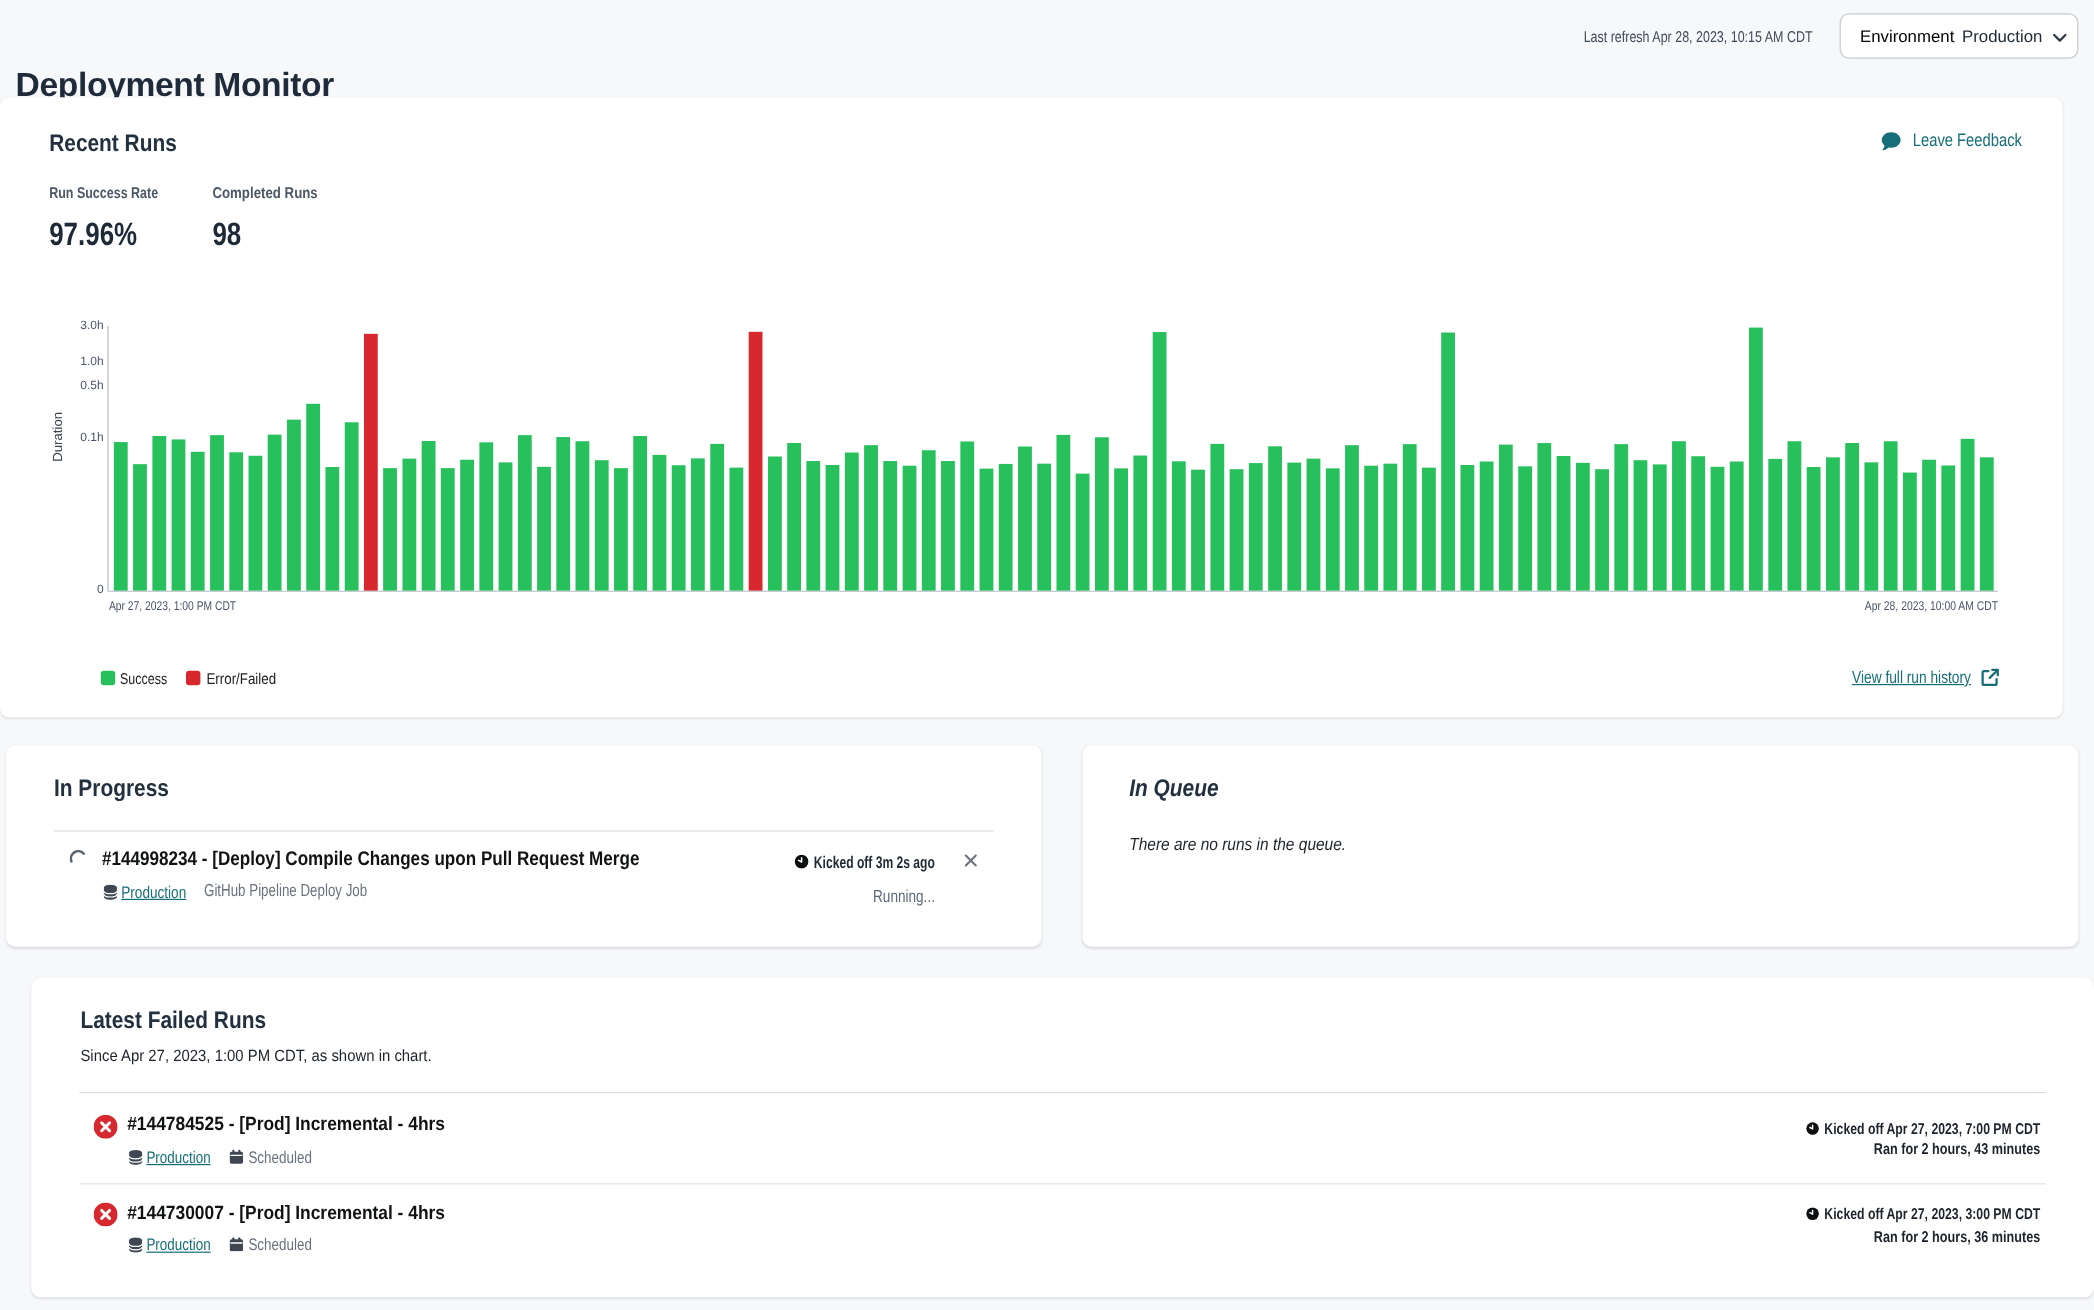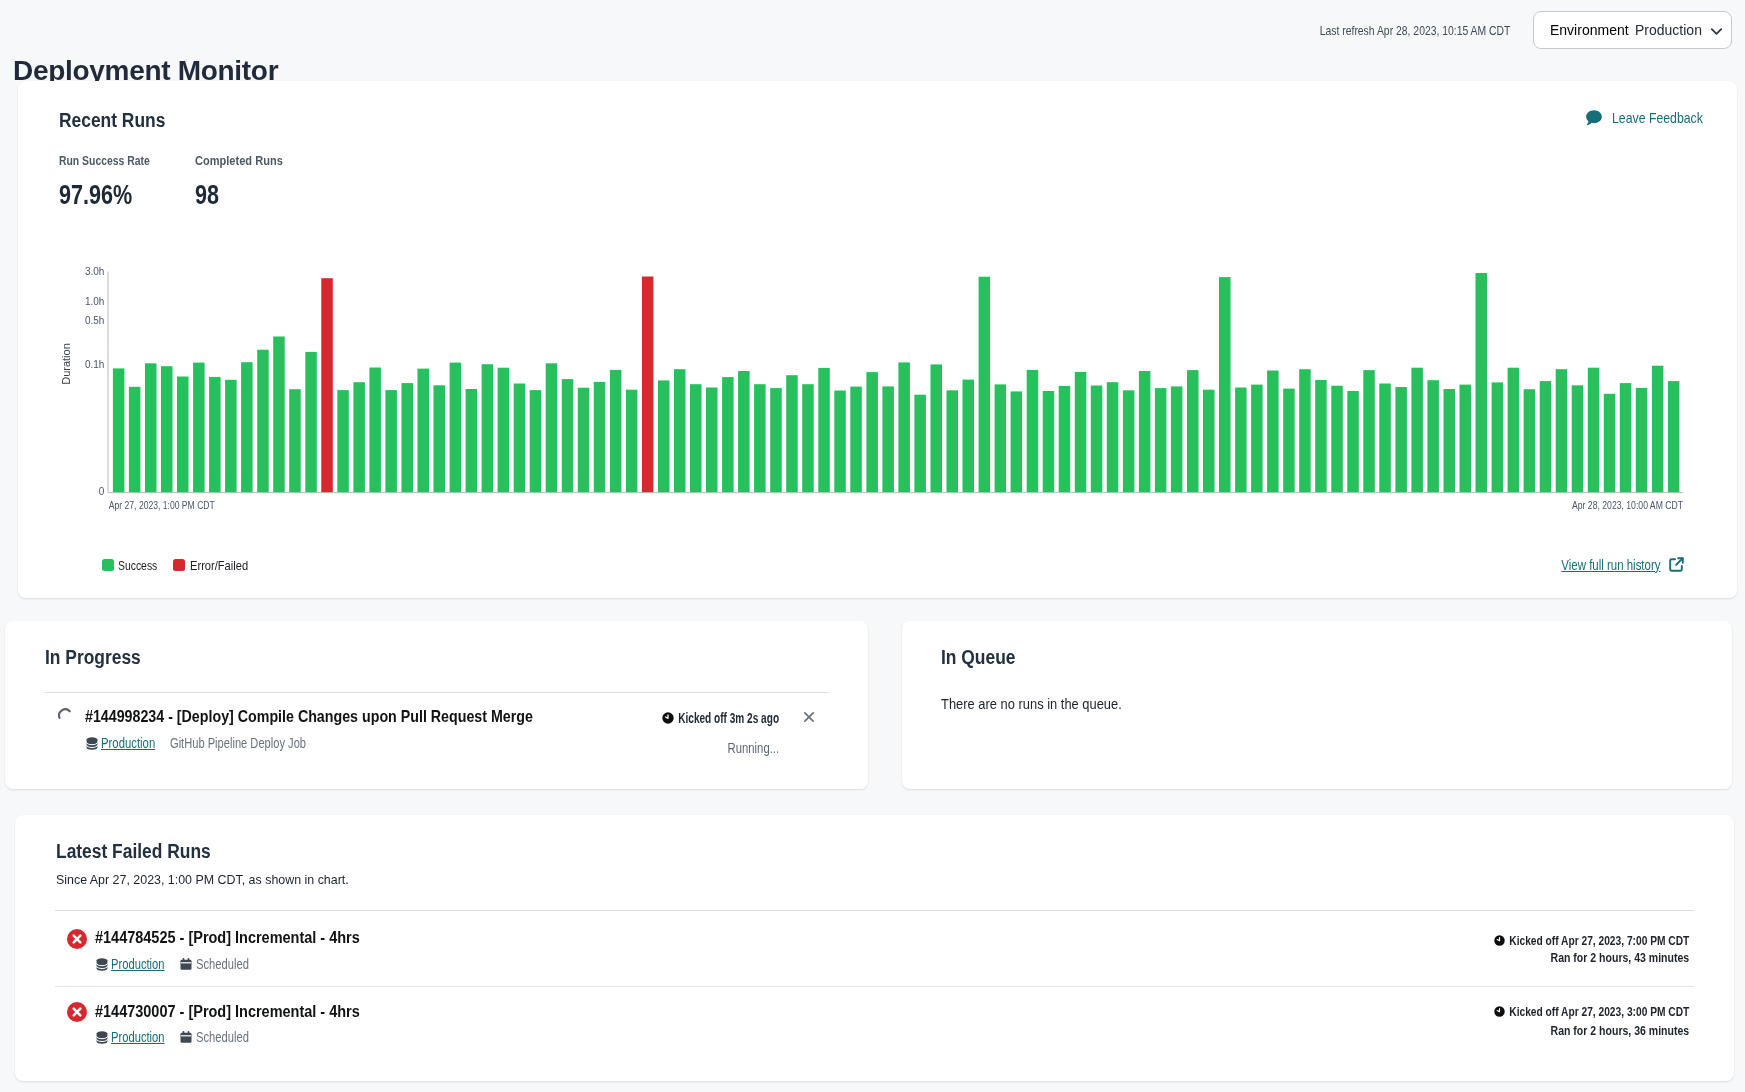--- a/index.html
+++ b/index.html
@@ -18,21 +18,21 @@
 <div class="abs" style="left:13px; top:15px; font-size:28px; font-weight:bold; color:#1f2b3b; letter-spacing:-0.3px;margin-top:40px;">Deployment Monitor</div>
 <div class="abs sxr" style="right:235px; top:23px; font-size:13px; color:#3f4a57; transform:scaleX(0.80);">Last refresh Apr 28, 2023, 10:15 AM CDT</div>
 <div class="abs" style="left:1533px; top:11px; width:199px; height:38px; background:#fff; border:1px solid #c6cad0; border-radius:8px;">
   <span class="abs" style="left:16px; top:10px; font-size:14px; color:#000000;">Environment</span>
   <span class="abs" style="left:101px; top:10px; font-size:14px; color:#222c38;">Production</span>
   <svg class="abs" style="left:175px; top:12px;" width="15" height="15" viewBox="0 0 16 16" fill="none">
       <path d="M3 5.5 L8 10.5 L13 5.5" stroke="#2f3a47" stroke-width="2" stroke-linecap="round" stroke-linejoin="round"></path>
     </svg>
 </div>
 
-<div class="card" style="left:18px; top:81px; width:1719px; height:517px;">
+<div class="card" style="left:0; top:81px; width:1719px; height:517px;">
   <div class="abs h2" style="left:41px; top:28px;">Recent Runs</div>
   <svg class="abs" style="left:1567px; top:28px;" width="18" height="18" viewBox="0 0 17 17">
       <path d="M8.5 1.2 C4.4 1.2 1.1 3.9 1.1 7.3 C1.1 9.0 1.9 10.5 3.2 11.6 C3.1 12.5 2.7 13.8 1.7 14.9 C1.5 15.1 1.7 15.5 2.0 15.4 C3.9 15.1 5.4 14.2 6.3 13.1 C7.0 13.3 7.7 13.4 8.5 13.4 C12.6 13.4 15.9 10.7 15.9 7.3 C15.9 3.9 12.6 1.2 8.5 1.2 Z" fill="#156e78"></path>
     </svg>
   <div class="abs sxr teal" style="right:34px; top:28px; font-size:15px; transform:scaleX(0.82);">Leave Feedback</div>
   <div class="abs sxl" style="left:41px; top:72px; font-size:13px; font-weight:bold; color:#4d5866; transform:scaleX(0.80);">Run Success Rate</div>
   <div class="abs sxl" style="left:177px; top:72px; font-size:13px; font-weight:bold; color:#4d5866; transform:scaleX(0.85);">Completed Runs</div>
   <div class="abs sxl" style="left:41px; top:99px; font-size:27px; font-weight:bold; color:#1d2936; transform:scaleX(0.80);">97.96%</div>
   <div class="abs sxl" style="left:177px; top:99px; font-size:27px; font-weight:bold; color:#1d2936; transform:scaleX(0.80);">98</div>
 
@@ -178,26 +178,26 @@
       <circle cx="6" cy="6" r="5.7" fill="#0c0e10"></circle>
       <path d="M6 6.3 L6 2.9 M6 6.3 L3.5 5.0" stroke="#fff" stroke-width="1.3" fill="none" stroke-linecap="round"></path>
     </svg>
   <div class="abs sxr" style="right:88.5px; top:89px; font-size:14px; font-weight:bold; color:#1f2933; transform:scaleX(0.72);">Kicked off 3m 2s ago</div>
   <div class="abs sxr" style="right:88.5px; top:119px; font-size:14.5px; color:#5b6878; transform:scaleX(0.78);">Running...</div>
   <svg class="abs" style="left:798px; top:90px;" width="12" height="12" viewBox="0 0 13 13">
       <path d="M2 2 L11 11 M11 2 L2 11" stroke="#6b7280" stroke-width="1.9" stroke-linecap="round"></path>
     </svg>
 </div>
 
-<div class="card" style="left:902px; top:621px; width:830px; height:168px;">
+<div class="card" style="left:902px; top:621px; width:830px; height:168px;font-style:italic;">
   <div class="abs h2" style="left:39px; top:25px;">In Queue</div>
   <div class="abs sxl" style="left:39px; top:75px; font-size:14.5px; color:#1e242b; transform:scaleX(0.89);">There are no runs in the queue.</div>
 </div>
 
-<div class="card" style="left:15px; top:815px; width:1719px; height:266px;">
+<div class="card" style="left:26px; top:815px; width:1719px; height:266px;">
   <div class="abs h2" style="left:41px; top:25px;">Latest Failed Runs</div>
   <div class="abs sxl" style="left:41px; top:57px; font-size:13.5px; color:#1d232b; transform:scaleX(0.92);">Since Apr 27, 2023, 1:00 PM CDT, as shown in chart.</div>
   <div class="abs" style="left:40px; top:95px; width:1639px; height:1px; background:#d9dce1;"></div>
   <div class="abs" style="left:40px; top:171px; width:1639px; height:1px; background:#e2e4e8;"></div>
 
   <svg class="abs" style="left:52px; top:114px;" width="20" height="20" viewBox="0 0 20 20">
       <circle cx="10" cy="10" r="10" fill="#d7282f"></circle>
       <path d="M6.7 6.7 L13.3 13.3 M13.3 6.7 L6.7 13.3" stroke="#fff" stroke-width="2.5" stroke-linecap="round"></path>
     </svg>
   <div class="abs sxl" style="left:80px; top:114px; font-size:16px; font-weight:bold; color:#101214; transform:scaleX(0.905);">#144784525 - [Prod] Incremental - 4hrs</div>

